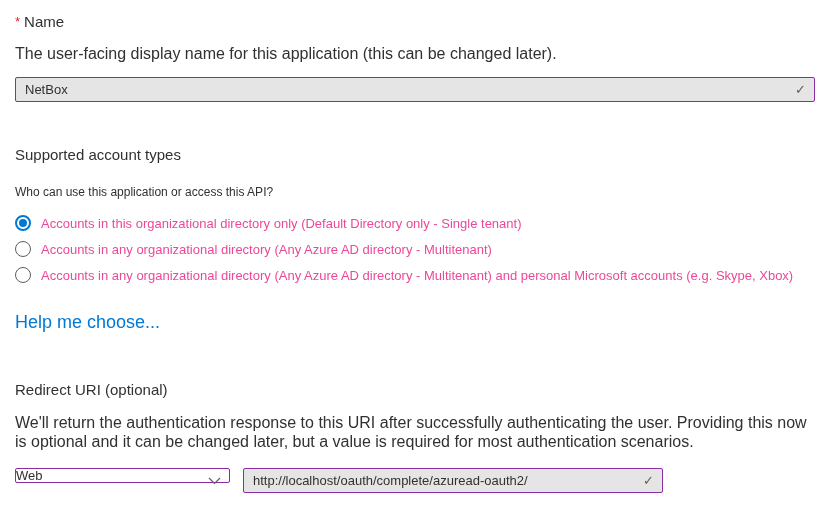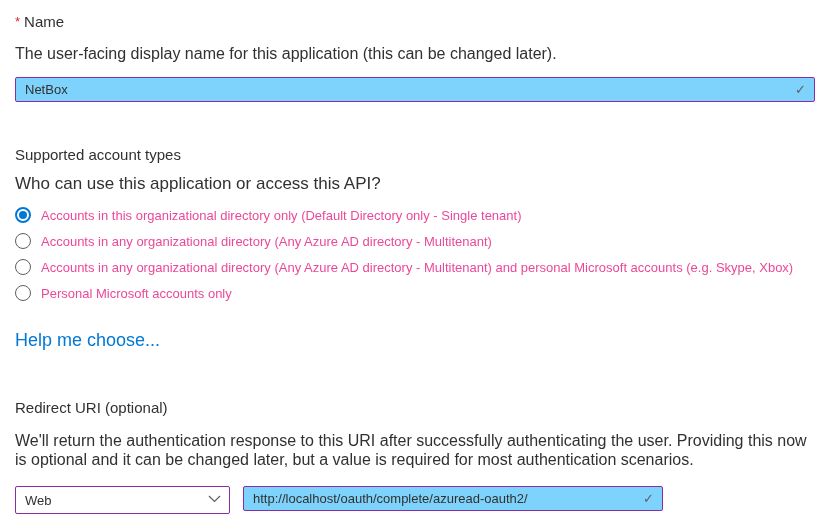--- a/index.html
+++ b/index.html
@@ -15,30 +15,30 @@
   .section-title { font-size: 15px; font-weight: 400; line-height: 20px; color: #323130; }
   .required-marker { color: #e12828; margin-right: 4px; font-size: 13px; vertical-align: 1px; }
   .desc { font-size: 16px; line-height: 17px; color: #323130; margin-top: 13px; }
 
   
   .field-wrap { position: relative; height: 25px; }
   .text-input {
     width: 100%; height: 100%;
     border: 1px solid #8a2da5; border-radius: 2px;
     font-family: inherit; font-size: 13px; color: #323130;
-    padding: 0 28px 0 9px; outline: none; background: #7dd3fc;
+    padding: 0 28px 0 9px; outline: none; background: #e5e5e5;
   }
   .valid-check {
     position: absolute; right: 9px; top: 50%; transform: translateY(-52%);
     color: #605e5c; font-size: 13px; line-height: 13px; pointer-events: none;
   }
   .name-field { margin-top: 15px; width: 800px; }
 
   .section-account { margin-top: 43px; }
-  .question { font-size: 17px; line-height: 16px; margin-top: 11px; }
+  .question { font-size: 12px; line-height: 16px; margin-top: 19px; }
 
   .radio-group { margin-top: 10px; }
   .radio-row { display: flex; align-items: center; height: 26px; cursor: pointer; }
   .radio-circle {
     width: 16px; height: 16px; border-radius: 50%;
     border: 1px solid #605e5c; background: #fff;
     flex: 0 0 16px; position: relative; margin-right: 10px;
   }
   .radio-circle.selected { border: 2px solid #0078d4; }
   .radio-circle.selected::after {
@@ -51,24 +51,24 @@
   .help-link {
     display: inline-block; margin-top: 24px;
     font-size: 18px; color: #0078d4; text-decoration: none; cursor: pointer;
   }
 
   .section-redirect { margin-top: 47px; }
   .redirect-desc { max-width: 792px; line-height: 19px; }
 
   .redirect-row { display: flex; margin-top: 17px; }
   .platform-select {
-    position: relative; width: 215px; height: 28px;
+    position: relative; width: 215px; height: 15px;
     border: 1px solid #8a2da5; border-radius: 2px;
     display: flex; align-items: center;
-    font-size: 13px; padding-left: 9px; cursor: pointer; background: #fff;
+    font-size: 13px; cursor: pointer; background: #fff;
   }
   .chevron { position: absolute; right: 8px; top: 7px; pointer-events: none; }
   .uri-field { width: 420px; margin-left: 13px; border-radius: 6px; }
 </style>
 </head>
 <body>
 
 <div class="page">
 
   <div>
@@ -92,24 +92,20 @@
         <span class="radio-label">Accounts in this organizational directory only (Default Directory only - Single tenant)</span>
       </div>
       <div class="radio-row">
         <span class="radio-circle"></span>
         <span class="radio-label">Accounts in any organizational directory (Any Azure AD directory - Multitenant)</span>
       </div>
       <div class="radio-row">
         <span class="radio-circle"></span>
         <span class="radio-label">Accounts in any organizational directory (Any Azure AD directory - Multitenant) and personal Microsoft accounts (e.g. Skype, Xbox)</span>
       </div>
-      <div class="radio-row">
-        <span class="radio-circle"></span>
-        <span class="radio-label">Personal Microsoft accounts only</span>
-      </div>
     </div>
 
     <a class="help-link">Help me choose...</a>
   </div>
 
   <div class="section-redirect">
     <div class="section-title">Redirect URI (optional)</div>
     <div class="desc redirect-desc">We'll return the authentication response to this URI after successfully authenticating the user. Providing this now is optional and it can be changed later, but a value is required for most authentication scenarios.</div>
 
     <div class="redirect-row">

